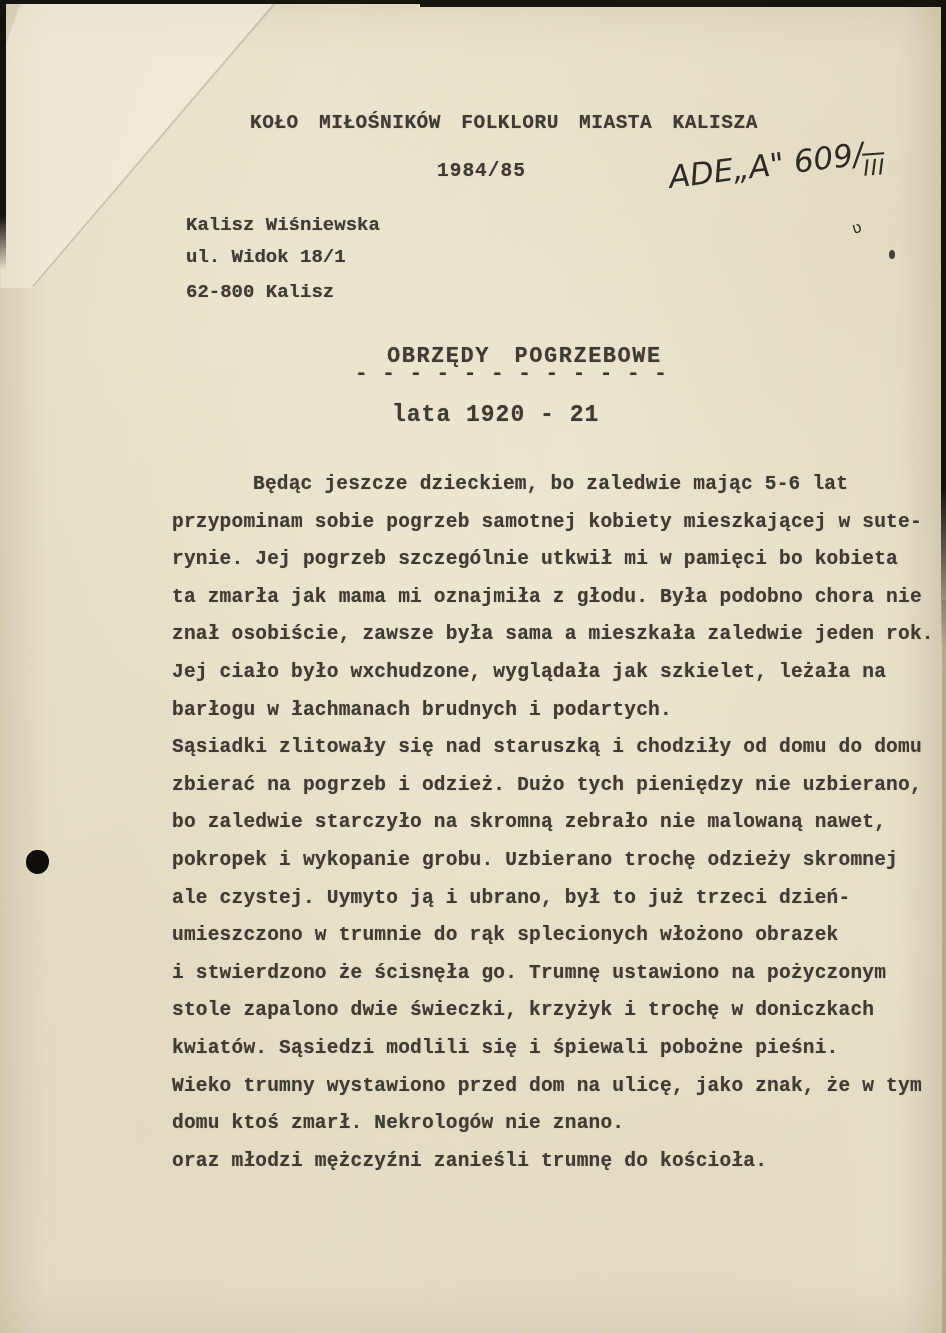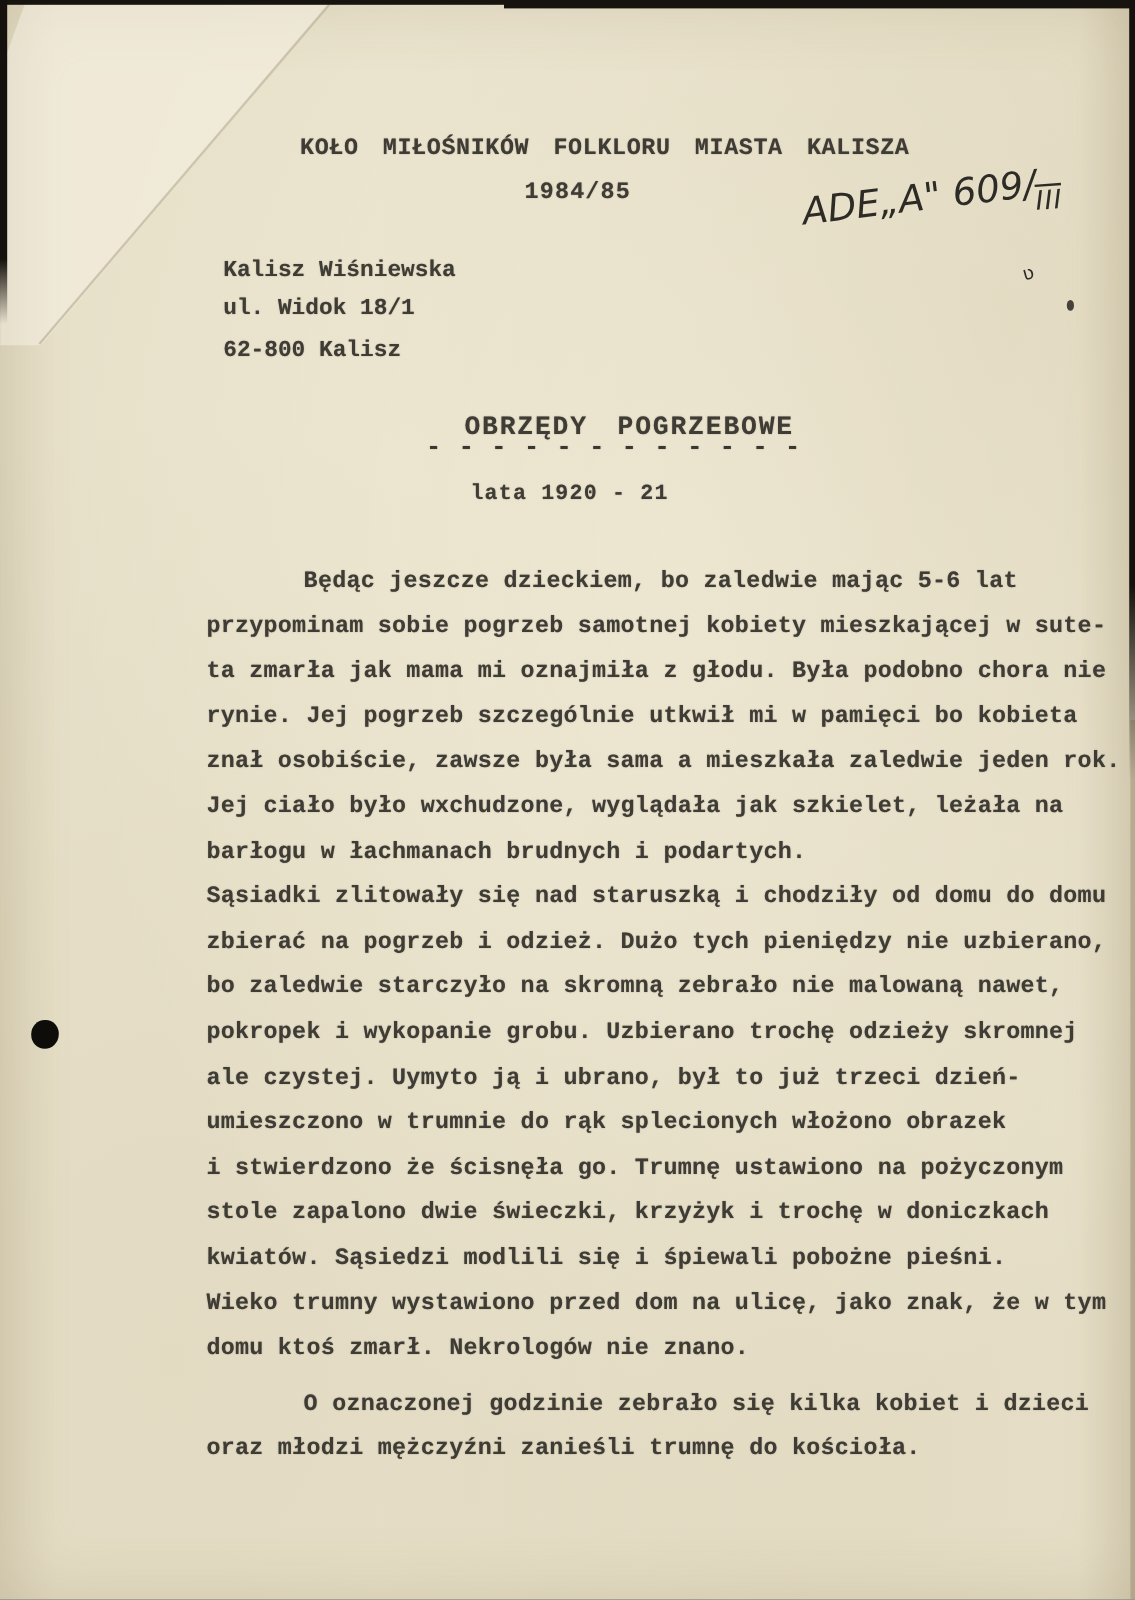--- a/index.html
+++ b/index.html
@@ -19,27 +19,27 @@
     font-family:"Liberation Mono", monospace;
   }
   .typed{
     position:absolute;
     color:#3f3c35;
     font-weight:700;
     white-space:pre;
     text-shadow:0 0 1px rgba(70,66,58,0.55);
   }
   .org{ left:250px; top:112px; font-size:19.5px; letter-spacing:0.5px; word-spacing:8px; }
-  .year{ left:437px; top:149px; font-size:19.5px; letter-spacing:1px; }
+  .year{ left:437px; top:160px; font-size:19.5px; letter-spacing:1px; }
   .addr1{ left:186px; top:214px; font-size:19px; }
   .addr2{ left:186px; top:246px; font-size:19px; }
   .addr3{ left:186px; top:281px; font-size:19px; }
   .title{ left:387px; top:344px; font-size:22px; letter-spacing:1.5px; word-spacing:10px; }
   .dashes{ left:355px; top:362px; font-size:21px; letter-spacing:1px; font-weight:700; color:#3a3731; }
-  .subtitle{ left:392px; top:402px; font-size:18px; letter-spacing:1px; }
+  .subtitle{ left:392px; top:402px; font-size:23px; letter-spacing:1px; }
   .body-block{
     position:absolute; left:172px; top:466px; width:760px;
     color:#3f3c35; font-weight:700; font-size:19.5px;
     letter-spacing:0.2px; text-shadow:0 0 1px rgba(70,66,58,0.55);
   }
   .bline{ height:37.6px; line-height:37.6px; white-space:pre; }
   .bline.indent{ padding-left:81px; }
   .bline.parabreak{ margin-top:9px; }
   
   .handwriting{
@@ -119,33 +119,32 @@
   <div class="typed addr2">ul. Widok 18/1</div>
   <div class="typed addr3">62-800 Kalisz</div>
 
   <div class="typed title">OBRZĘDY POGRZEBOWE</div>
   <div class="typed dashes">- - - - - - - - - - - -</div>
   <div class="typed subtitle">lata 1920 - 21</div>
 
   <div class="body-block">
     <div class="bline indent">Będąc jeszcze dzieckiem, bo zaledwie mając 5-6 lat</div>
     <div class="bline">przypominam sobie pogrzeb samotnej kobiety mieszkającej w sute-</div>
+    <div class="bline">rynie. Jej pogrzeb szczególnie utkwił mi w pamięci bo kobieta</div>
     <div class="bline">ta zmarła jak mama mi oznajmiła z głodu. Była podobno chora nie</div>
-    <div class="bline">rynie. Jej pogrzeb szczególnie utkwił mi w pamięci bo kobieta</div>
     <div class="bline">znał osobiście, zawsze była sama a mieszkała zaledwie jeden rok.</div>
     <div class="bline">Jej ciało było wxchudzone, wyglądała jak szkielet, leżała na</div>
     <div class="bline">barłogu w łachmanach brudnych i podartych.</div>
     <div class="bline">Sąsiadki zlitowały się nad staruszką i chodziły od domu do domu</div>
     <div class="bline">zbierać na pogrzeb i odzież. Dużo tych pieniędzy nie uzbierano,</div>
     <div class="bline">bo zaledwie starczyło na skromną zebrało nie malowaną nawet,</div>
     <div class="bline">pokropek i wykopanie grobu. Uzbierano trochę odzieży skromnej</div>
     <div class="bline">ale czystej. Uymyto ją i ubrano, był to już trzeci dzień-</div>
     <div class="bline">umieszczono w trumnie do rąk splecionych włożono obrazek</div>
     <div class="bline">i stwierdzono że ścisnęła go. Trumnę ustawiono na pożyczonym</div>
     <div class="bline">stole zapalono dwie świeczki, krzyżyk i trochę w doniczkach</div>
     <div class="bline">kwiatów. Sąsiedzi modlili się i śpiewali pobożne pieśni.</div>
     <div class="bline">Wieko trumny wystawiono przed dom na ulicę, jako znak, że w tym</div>
     <div class="bline">domu ktoś zmarł. Nekrologów nie znano.</div>
-    <div class="bline indent parabreak">O oznaczonej godzinie zebrało się kilka kobiet i dzieci</div>
     <div class="bline">oraz młodzi mężczyźni zanieśli trumnę do kościoła.</div>
   </div>
 
 </div>
 
 </body></html>

